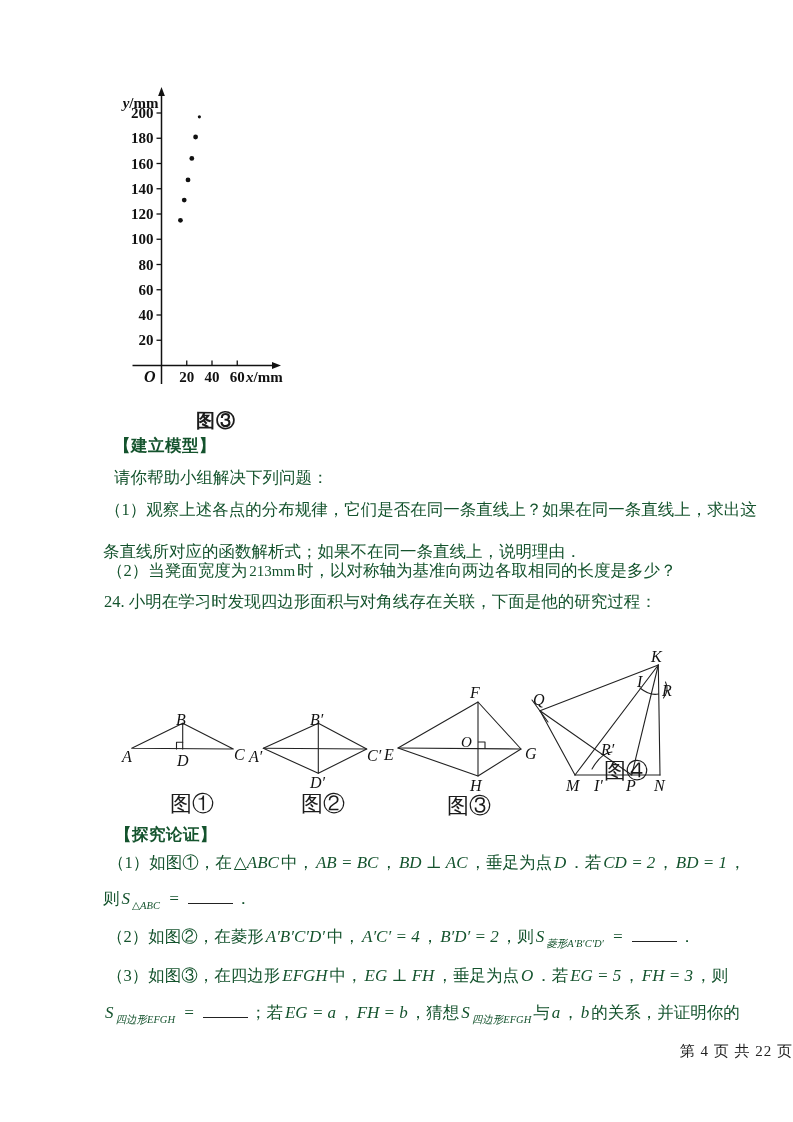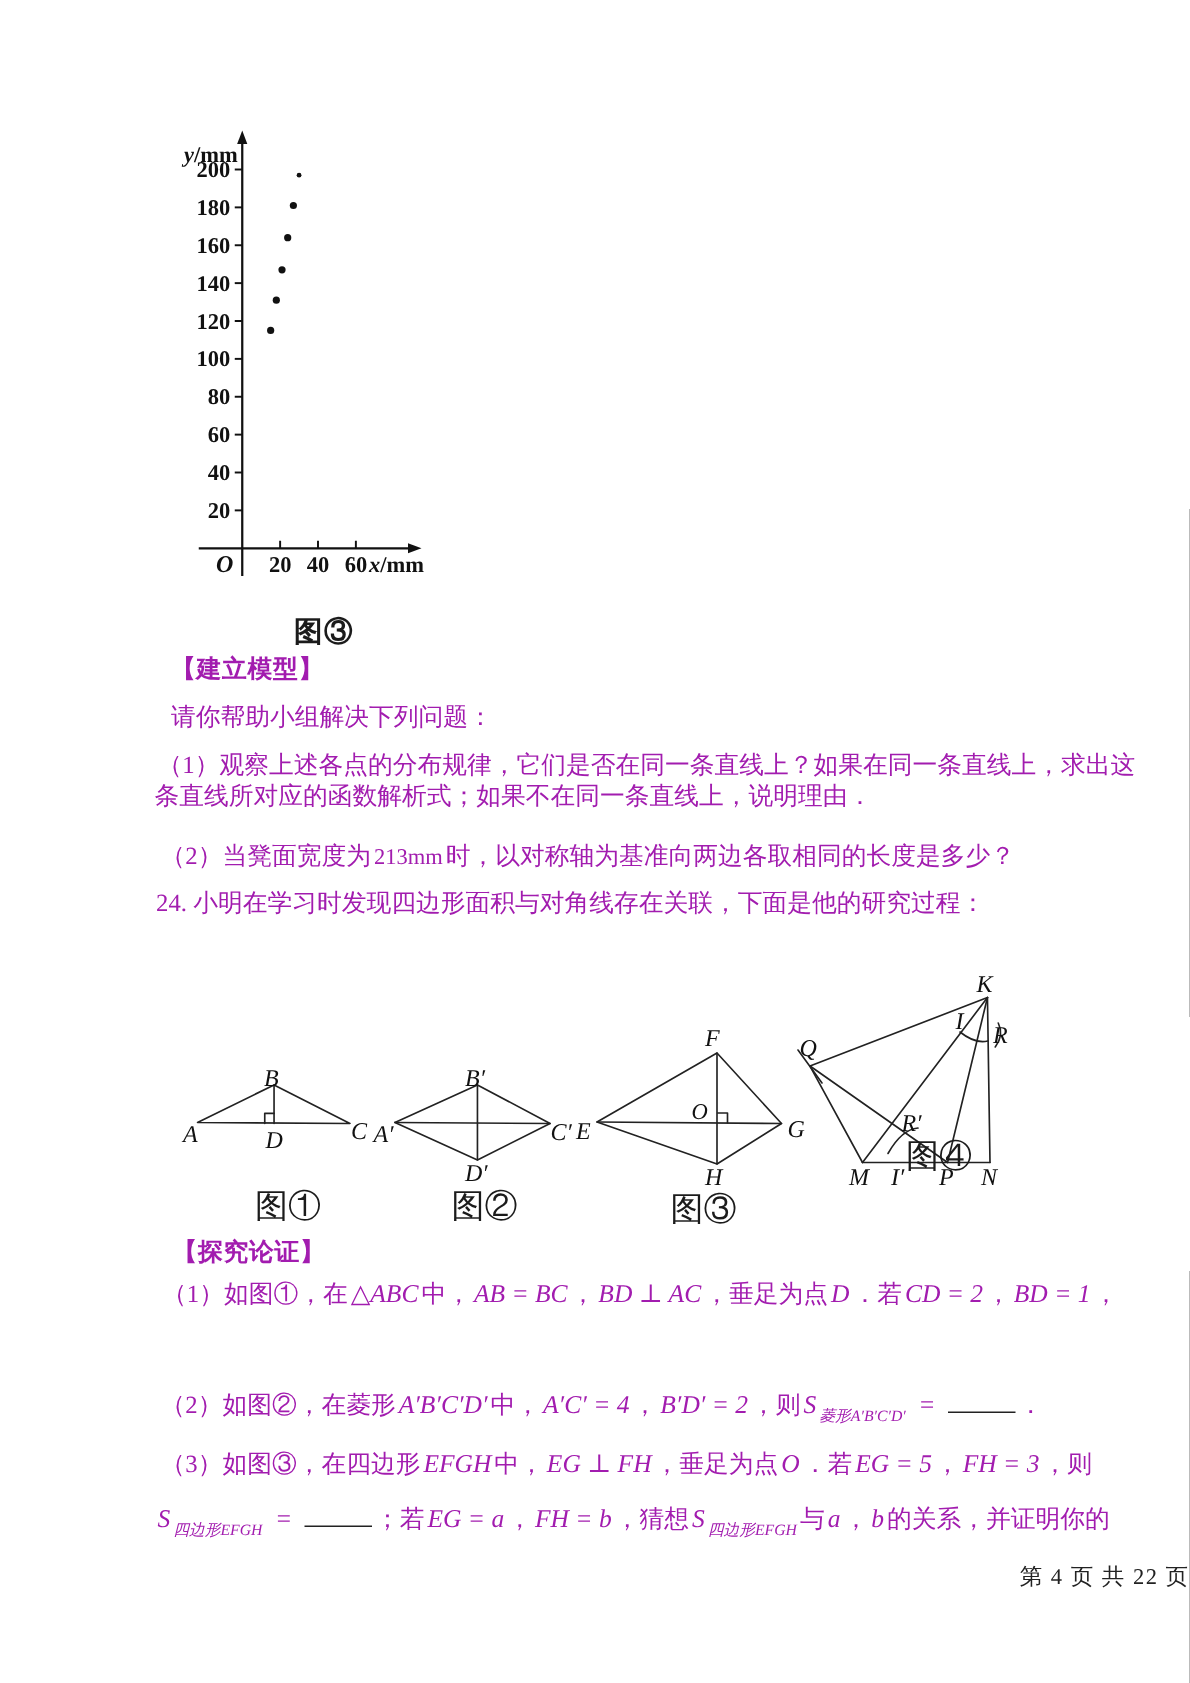--- a/index.html
+++ b/index.html
@@ -4,21 +4,21 @@
 <style>
   * { margin:0; padding:0; box-sizing:border-box; }
   html,body { background:#888; }
   .page {
     position:relative; width:793px; height:1122px; margin:0 auto;
     background:#ffffff; overflow:hidden;
     font-family:"Liberation Serif","DejaVu Serif",serif; color:#1b1b1b;
   }
   .tline {
     position:absolute; font-size:16.5px; line-height:23px;
-    white-space:nowrap; color:#a21caf;
+    white-space:nowrap; color:#14532d;
     font-family:"Liberation Serif","DejaVu Serif",serif;
   }
   .hdr { font-weight:600; letter-spacing:0.5px; }
   .chart-caption {
     position:absolute; font-size:19px; font-weight:700; letter-spacing:1px;
   }
   .fig-caption { position:absolute; font-size:22px; }
   .seg-t { font-style:normal; }
   .seg-m { font-style:italic; font-size:17px; padding:0 2px; font-family:"Liberation Serif","DejaVu Serif",serif; }
   .seg-n { font-style:normal; font-size:15px; padding:0 2px; }
@@ -82,21 +82,21 @@
       <circle cx="191.8" cy="158.45000000000002" r="2.4" fill="#111"></circle>
       <circle cx="195.5875" cy="136.9875" r="2.4" fill="#111"></circle>
       <circle cx="199.375" cy="116.78750000000002" r="1.6" fill="#111"></circle>
     </svg>
 
   <div class="chart-caption" style="left:196px; top:408px;">图③</div>
 
   <div class="tline hdr" style="left:114px; top:434px;">【建立模型】</div>
   <div class="tline" style="left:114px; top:466px;text-align:right;">请你帮助小组解决下列问题：</div>
   <div class="tline" style="left:105px; top:498px;">（1）观察上述各点的分布规律，它们是否在同一条直线上？如果在同一条直线上，求出这</div>
-  <div class="tline" style="left:103px; top:520px;font-family:Liberation Mono, monospace;">条直线所对应的函数解析式；如果不在同一条直线上，说明理由．</div>
+  <div class="tline" style="left:103px; top:540px;">条直线所对应的函数解析式；如果不在同一条直线上，说明理由．</div>
   <div class="tline" style="left:107px; top:559px;"><span class="seg-t">（2）当凳面宽度为</span><span class="seg-n">213mm</span><span class="seg-t">时，以对称轴为基准向两边各取相同的长度是多少？</span></div>
   <div class="tline" style="left:104px; top:590px;">24. 小明在学习时发现四边形面积与对角线存在关联，下面是他的研究过程：</div>
 
   <svg class="figures-svg" style="left:100px; top:640px; width:600px; height:155px;" viewBox="100 640 600 155" fill="none" stroke="#222" stroke-width="1.1" stroke-linecap="round" stroke-linejoin="round">
     <g>
       <path d="M131.7 748.3 L182.7 723.3 L233.3 749 Z"></path>
       <path d="M182.7 723.3 L182.7 749"></path>
       <path d="M176.5 749 L176.5 742.2 L182.7 742.2"></path>
     </g>
     <g>
@@ -151,18 +151,19 @@
   <span class="vlabel" style="left:626px; top:777px;">P</span>
   <span class="vlabel" style="left:654px; top:777px;">N</span>
 
   <div class="fig-caption" style="left:170px; top:789px;">图①</div>
   <div class="fig-caption" style="left:301px; top:789px;text-align:center;">图②</div>
   <div class="fig-caption" style="left:447px; top:791px;">图③</div>
   <div class="fig-caption" style="left:604px; top:756px;">图④</div>
 
   <div class="tline hdr" style="left:115px; top:823px;">【探究论证】</div>
   <div class="tline" style="left:108px; top:851px;"><span class="seg-t">（1）如图①，在</span><span class="seg-m">△ABC</span><span class="seg-t">中，</span><span class="seg-m">AB = BC</span><span class="seg-t">，</span><span class="seg-m">BD ⊥ AC</span><span class="seg-t">，垂足为点</span><span class="seg-m">D</span><span class="seg-t">．若</span><span class="seg-m">CD = 2</span><span class="seg-t">，</span><span class="seg-m">BD = 1</span><span class="seg-t">，</span></div>
+  <div class="tline" style="left:103px; top:887px;"><span class="seg-t">则</span><span class="seg-m">S</span><span class="seg-sub">△ABC</span><span class="seg-m"> = </span><span class="seg-blank"></span><span class="seg-t">．</span></div>
   <div class="tline" style="left:107px; top:925px;"><span class="seg-t">（2）如图②，在菱形</span><span class="seg-m">A′B′C′D′</span><span class="seg-t">中，</span><span class="seg-m">A′C′ = 4</span><span class="seg-t">，</span><span class="seg-m">B′D′ = 2</span><span class="seg-t">，则</span><span class="seg-m">S</span><span class="seg-sub">菱形A′B′C′D′</span><span class="seg-m"> = </span><span class="seg-blank"></span><span class="seg-t">．</span></div>
   <div class="tline" style="left:107px; top:964px;"><span class="seg-t">（3）如图③，在四边形</span><span class="seg-m">EFGH</span><span class="seg-t">中，</span><span class="seg-m">EG ⊥ FH</span><span class="seg-t">，垂足为点</span><span class="seg-m">O</span><span class="seg-t">．若</span><span class="seg-m">EG = 5</span><span class="seg-t">，</span><span class="seg-m">FH = 3</span><span class="seg-t">，则</span></div>
   <div class="tline" style="left:103px; top:1001px;"><span class="seg-m">S</span><span class="seg-sub">四边形EFGH</span><span class="seg-m"> = </span><span class="seg-blank"></span><span class="seg-t">；若</span><span class="seg-m">EG = a</span><span class="seg-t">，</span><span class="seg-m">FH = b</span><span class="seg-t">，猜想</span><span class="seg-m">S</span><span class="seg-sub">四边形EFGH</span><span class="seg-t">与</span><span class="seg-m">a</span><span class="seg-t">，</span><span class="seg-m">b</span><span class="seg-t">的关系，并证明你的</span></div>
 
   <div class="footer" style="top:1042px;">第 4 页 共 22 页</div>
 </div>
 
 </body></html>

